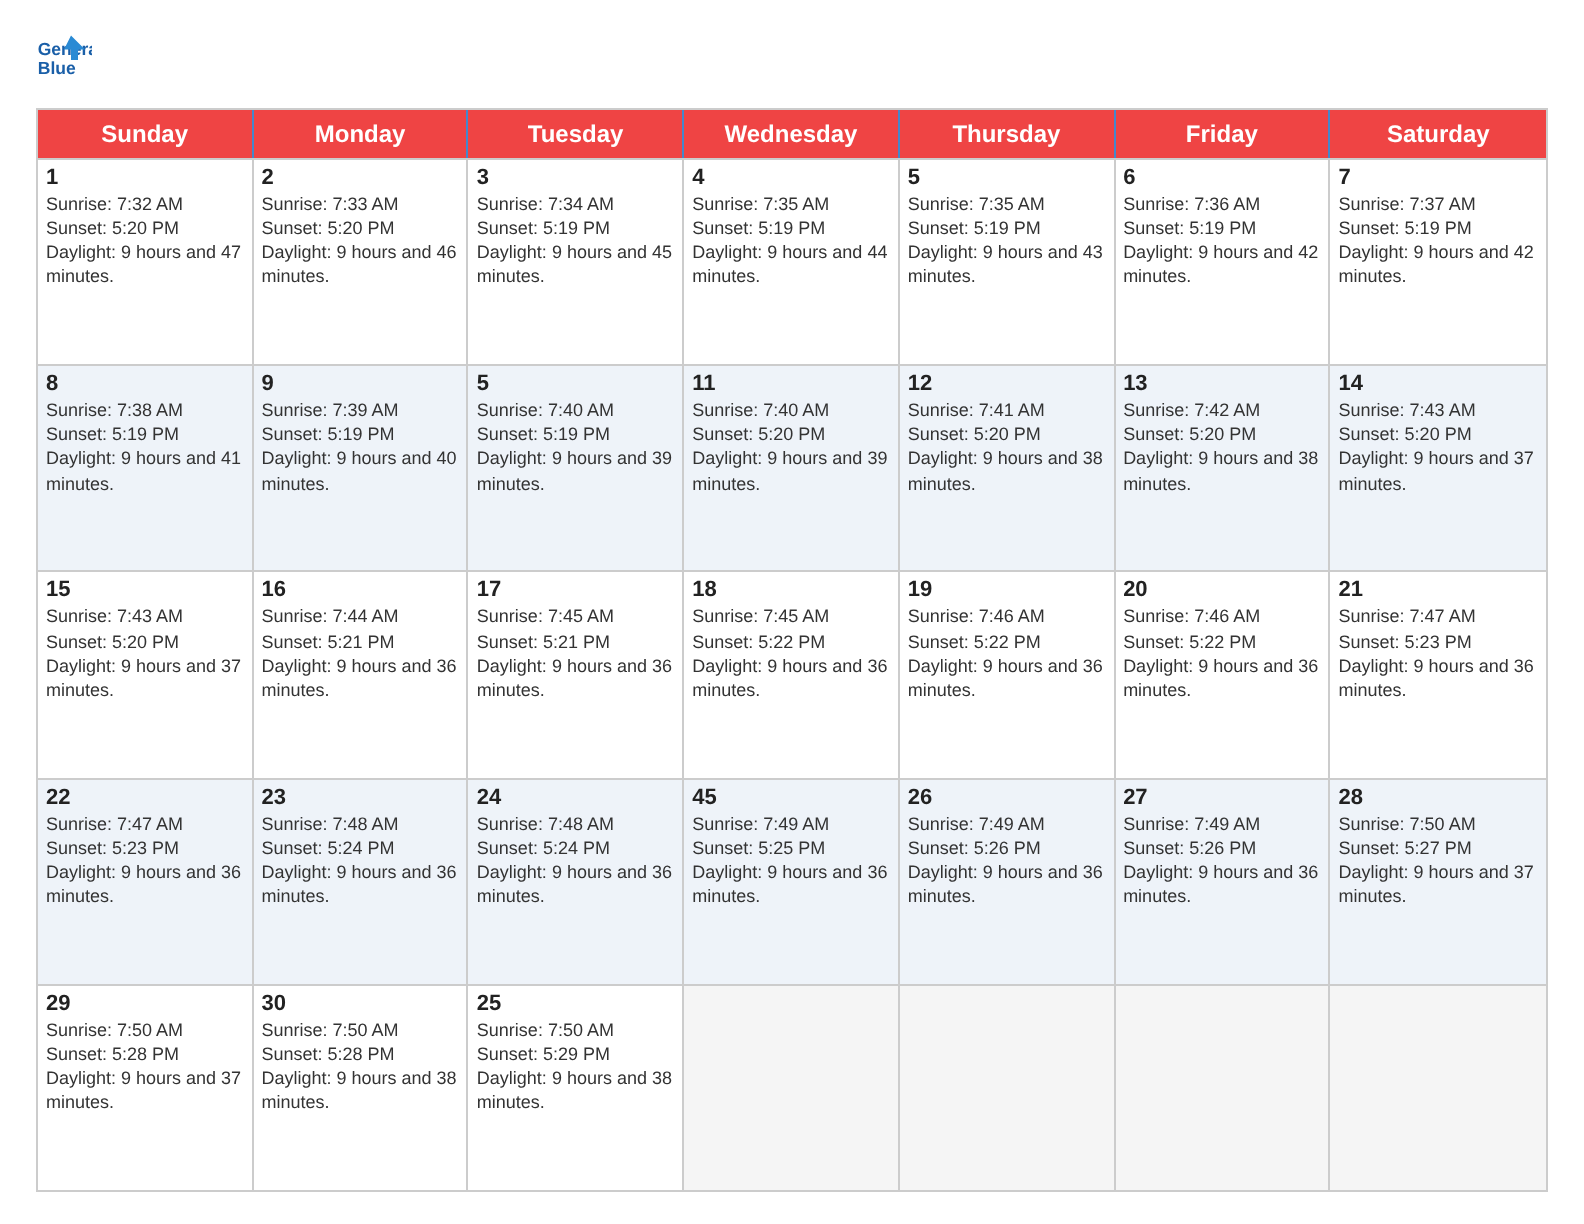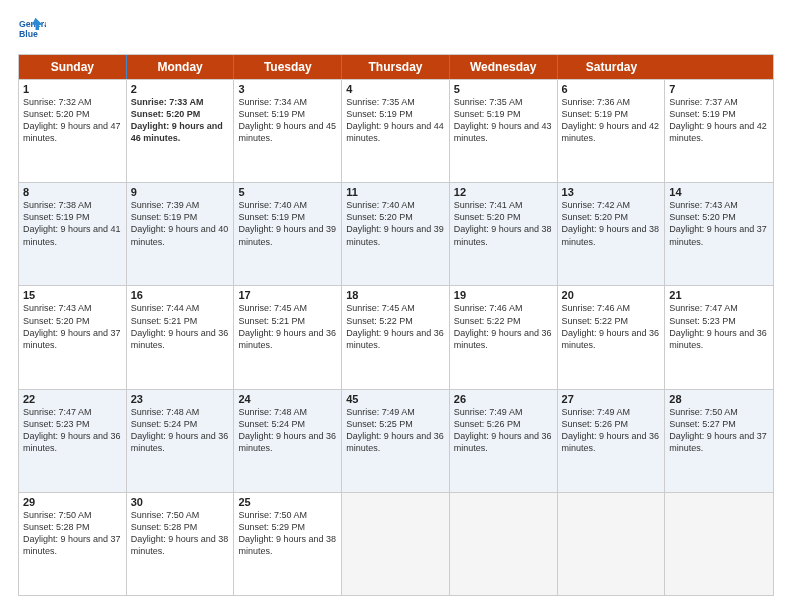--- a/index.html
+++ b/index.html
@@ -46,21 +46,21 @@
     }
     .calendar {
       flex: 1;
       display: flex;
       flex-direction: column;
       border: 1px solid #ccc;
     }
     .cal-header {
       display: grid;
       grid-template-columns: repeat(7, 1fr);
-      background: #c2410c;
+      background: #ef4444;
     }
     .cal-header-cell {
       color: #fff;
       font-weight: bold;
       font-size: 12px;
       text-align: center;
       padding: 5px 2px;
       border-right: 1px solid #4488cc;
     }
     .cal-header-cell:last-child { border-right: none; }
@@ -117,30 +117,31 @@
       <div class="month-title"></div>
       <div class="subtitle"></div>
     </div>
   </div>
 
   <div class="calendar">
     <div class="cal-header">
     <div class="cal-header-cell">Sunday</div>
         <div class="cal-header-cell">Monday</div>
         <div class="cal-header-cell">Tuesday</div>
+        <div class="cal-header-cell">Wednesday</div>
         <div class="cal-header-cell">Thursday</div>
-        <div class="cal-header-cell">Wednesday</div>
+        <div class="cal-header-cell">Friday</div>
         <div class="cal-header-cell">Saturday</div>
       </div>
     <div class="cal-body">
     <div class="cal-row">
           <div class="cal-cell"><span class="day-num">1</span><span class="cell-text" style="white-space: pre-line; margin-top: 20px;">Sunrise: 7:32 AM
 Sunset: 5:20 PM
 Daylight: 9 hours and 47 minutes.</span></div>
-          <div class="cal-cell"><span class="day-num">2</span><span class="cell-text" style="white-space: pre-line; font-weight: bold;">Sunrise: 7:33 AM
+          <div class="cal-cell"><span class="day-num">2</span><span class="cell-text" style="white-space: pre-line;">Sunrise: 7:33 AM
 Sunset: 5:20 PM
 Daylight: 9 hours and 46 minutes.</span></div>
           <div class="cal-cell"><span class="day-num">3</span><span class="cell-text" style="white-space: pre-line;">Sunrise: 7:34 AM
 Sunset: 5:19 PM
 Daylight: 9 hours and 45 minutes.</span></div>
           <div class="cal-cell"><span class="day-num">4</span><span class="cell-text" style="white-space: pre-line;">Sunrise: 7:35 AM
 Sunset: 5:19 PM
 Daylight: 9 hours and 44 minutes.</span></div>
           <div class="cal-cell"><span class="day-num">5</span><span class="cell-text" style="white-space: pre-line;">Sunrise: 7:35 AM
 Sunset: 5:19 PM

